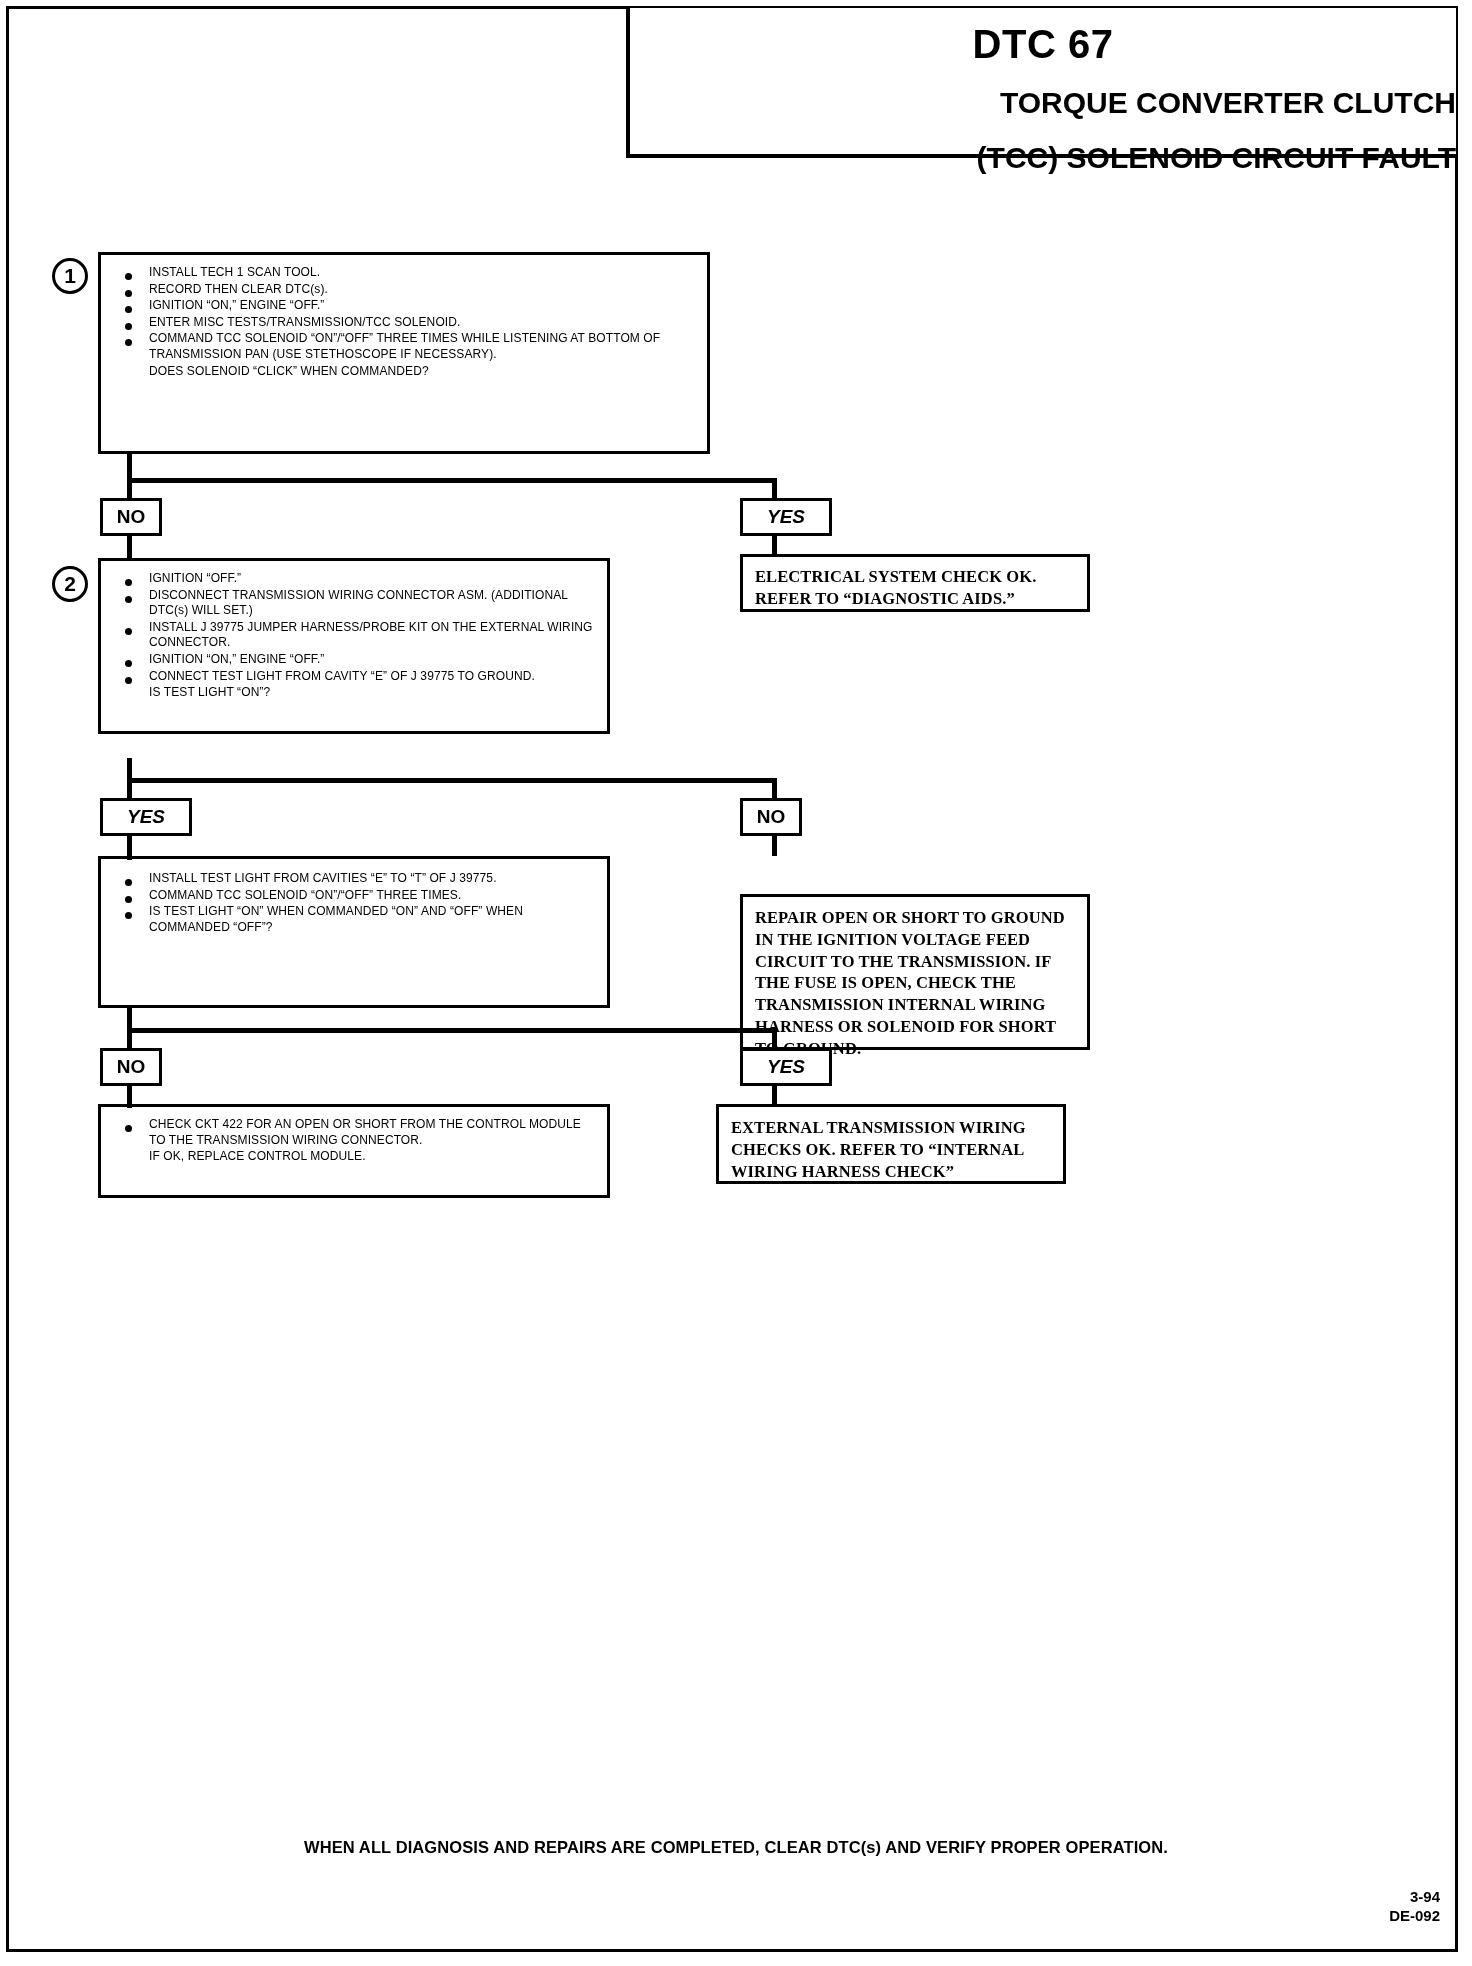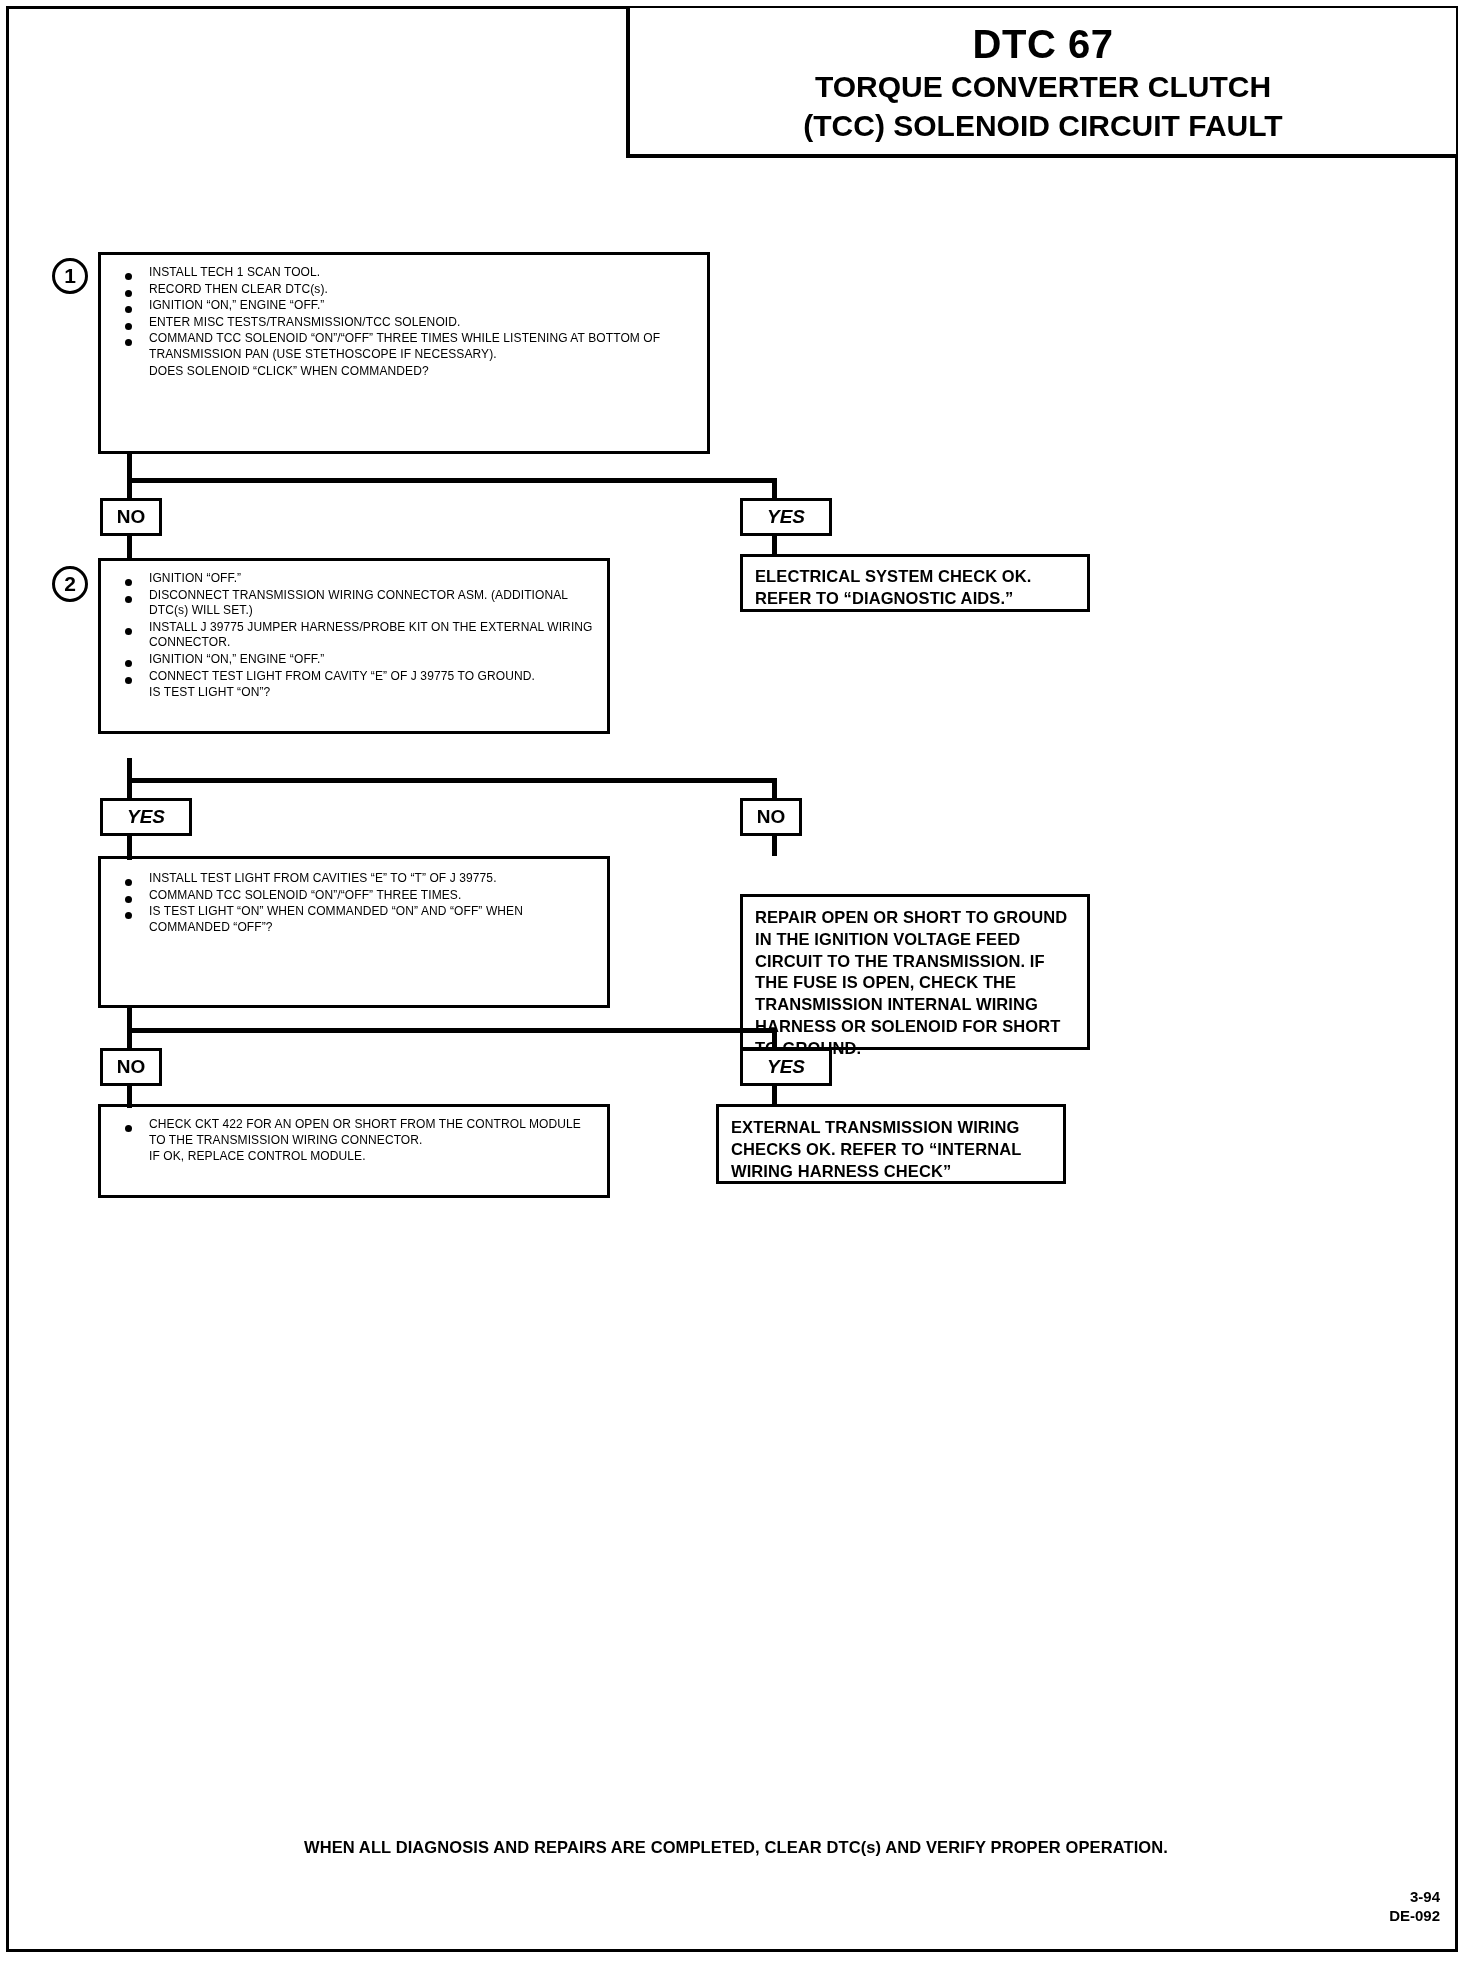--- a/index.html
+++ b/index.html
@@ -51,21 +51,22 @@
     font-size: 40px;
     font-weight: bold;
     letter-spacing: 0.5px;
     line-height: 1.02;
   }
   .dtc-sub {
     font-size: 30px;
     font-weight: bold;
     line-height: 1.18;
     letter-spacing: 0px;
-    margin-top: 4px;
+    margin-top: 20px;
+    text-align: right;
   }
 
   
   .box {
     position: absolute;
     border: 3px solid #000;
     box-sizing: border-box;
     background: #fff;
   }
   .box-inner {
@@ -98,20 +99,21 @@
   }
   ul.bul > li.nobullet {
     padding-left: 36px;
   }
 
   .plain-text {
     font-size: 16.5px;
     font-weight: bold;
     line-height: 1.32;
     letter-spacing: 0.1px;
+    font-family: Liberation Serif, serif;
   }
 
   
   .step-circle {
     position: absolute;
     width: 36px;
     height: 36px;
     border: 3px solid #000;
     border-radius: 50%;
     box-sizing: border-box;

